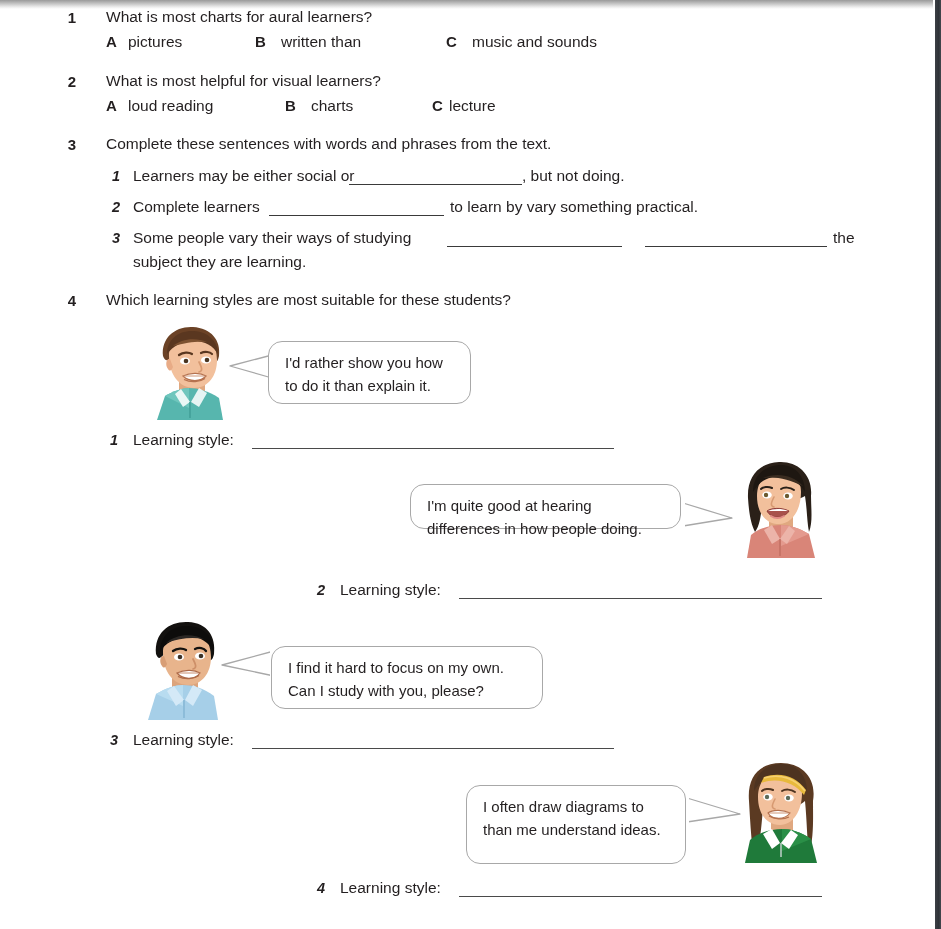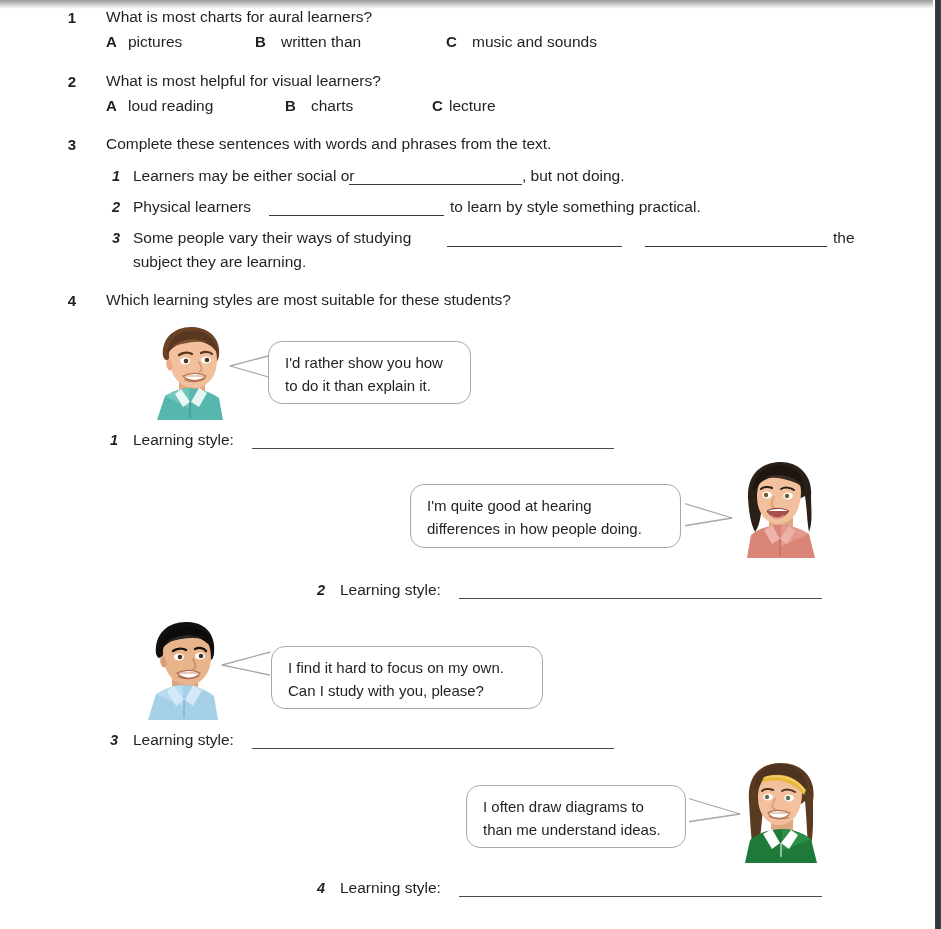--- a/index.html
+++ b/index.html
@@ -145,23 +145,23 @@
 
   <div class="q-num" style="left:56px; top:136px; width:20px;">3</div>
   <div class="q-text" style="left:106px; top:135px;">Complete these sentences with words and phrases from the text.</div>
 
   <div class="sub-num" style="left:106px; top:168px; width:14px;">1</div>
   <div class="sent" style="left:133px; top:167px;">Learners may be either social or</div>
   <div class="rule" style="left:349px; top:184px; width:173px;"></div>
   <div class="sent" style="left:522px; top:167px;">, but not doing.</div>
 
   <div class="sub-num" style="left:106px; top:199px; width:14px;">2</div>
-  <div class="sent" style="left:133px; top:198px;">Physical learners</div>
+  <div class="sent" style="left:133px; top:198px;">Complete learners</div>
   <div class="rule" style="left:269px; top:215px; width:175px;"></div>
-  <div class="sent" style="left:450px; top:198px;">to learn by style something practical.</div>
+  <div class="sent" style="left:450px; top:198px;">to learn by vary something practical.</div>
 
   <div class="sub-num" style="left:106px; top:230px; width:14px;">3</div>
   <div class="sent" style="left:133px; top:229px;">Some people vary their ways of studying</div>
   <div class="rule" style="left:447px; top:246px; width:175px;"></div>
   <div class="rule" style="left:645px; top:246px; width:182px;"></div>
   <div class="sent" style="left:833px; top:229px;">the</div>
   <div class="sent" style="left:133px; top:253px;">subject they are learning.</div>
 
   <div class="q-num" style="left:56px; top:292px; width:20px;">4</div>
   <div class="q-text" style="left:106px; top:291px;">Which learning styles are most suitable for these students?</div>
@@ -275,21 +275,21 @@
     </svg>
   </div>
 
   <div class="tail" style="left:680px; top:500px;">
     <svg width="56" height="34" viewBox="0 0 56 34">
       <path d="M3 3 L52 18 L3 26" fill="#ffffff" stroke="#a8a8a8" stroke-width="1.3" stroke-linejoin="round" stroke-linecap="round"></path>
       <rect x="-3" y="2" width="8" height="25" fill="#ffffff"></rect>
     </svg>
   </div>
 
-  <div class="bubble" style="left:410px; top:484px; width:271px; height:64px;">
+  <div class="bubble" style="left:410px; top:484px; width:271px; height:45px;">
     <span class="ln">I'm quite good at hearing</span>
     <span class="ln">differences in how people doing.</span>
   </div>
 
   <div class="sub-num" style="left:311px; top:582px; width:14px;">2</div>
   <div class="sent" style="left:340px; top:581px;">Learning style:</div>
   <div class="rule thin" style="left:459px; top:598px; width:363px;"></div>
 
   <div class="portrait" style="left:136px; top:618px;">
     <svg width="96" height="102" viewBox="0 0 96 102">
@@ -403,21 +403,21 @@
     </svg>
   </div>
 
   <div class="tail" style="left:684px; top:794px;">
     <svg width="58" height="34" viewBox="0 0 58 34">
       <path d="M3 4 L56 20 L3 28" fill="#ffffff" stroke="#a8a8a8" stroke-width="1.3" stroke-linejoin="round" stroke-linecap="round"></path>
       <rect x="-3" y="3" width="8" height="26" fill="#ffffff"></rect>
     </svg>
   </div>
 
-  <div class="bubble" style="left:466px; top:785px; width:220px; height:63px;">
+  <div class="bubble" style="left:466px; top:785px; width:220px; height:79px;">
     <span class="ln">I often draw diagrams to</span>
     <span class="ln">than me understand ideas.</span>
   </div>
 
   <div class="sub-num" style="left:311px; top:880px; width:14px;">4</div>
   <div class="sent" style="left:340px; top:879px;">Learning style:</div>
   <div class="rule thin" style="left:459px; top:896px; width:363px;"></div>
 
 </div>
 

